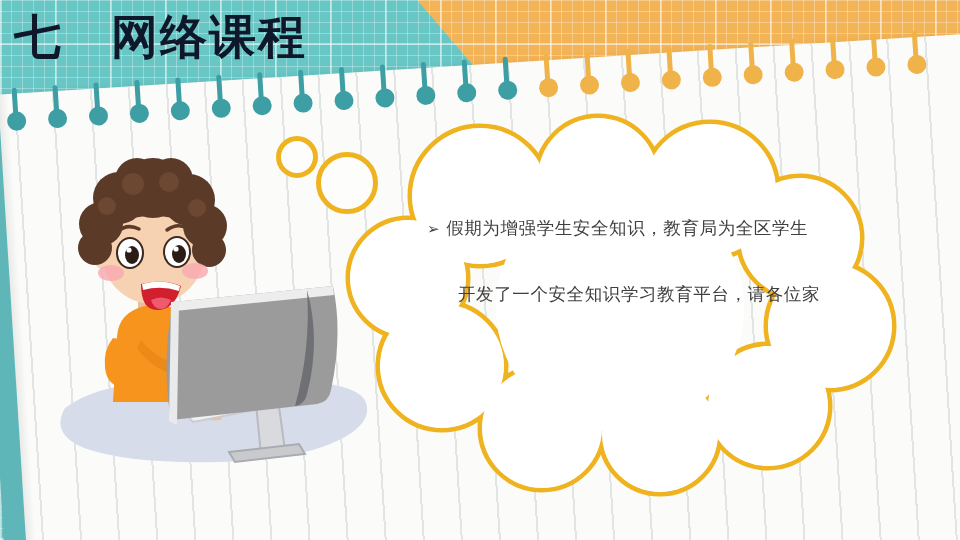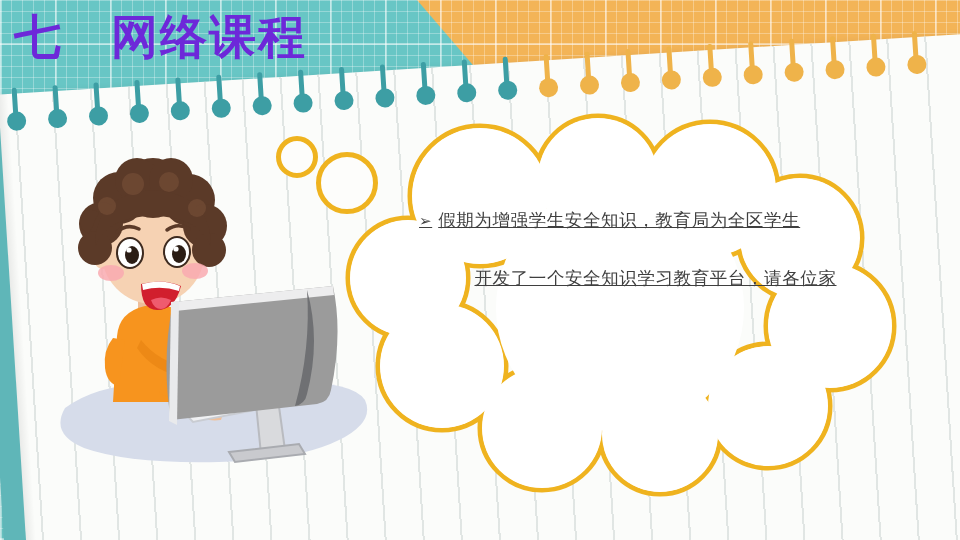--- a/index.html
+++ b/index.html
@@ -34,21 +34,21 @@
     background-image:
       repeating-linear-gradient(0deg, rgba(255,255,255,.45) 0 2px, transparent 2px 55px),
       repeating-linear-gradient(90deg, rgba(255,255,255,.45) 0 2px, transparent 2px 55px);
     pointer-events:none;
   }
 
   
   .title{
     position:absolute;left:14px;top:6px;
     z-index:40;
-    color:#6d28d9;
+    color:#0f172a;
     font-size:47px;
     font-weight:bold;
     letter-spacing:2px;
     white-space:nowrap;
     font-family:"DejaVu Sans","Liberation Sans",sans-serif;
   }
   .title .num{margin-right:48px;}
 
   
   .paper-wrap{
@@ -120,22 +120,22 @@
     font-size:17.5px;
     line-height:53px;
     letter-spacing:.6px;
     font-family:"DejaVu Sans","Liberation Sans",sans-serif;
   }
   .cloud-text .bullet{
     color:#3f3f3f;
     margin-right:6px;
     font-size:15px;
   }
-  .cloud-text p{margin:4px;white-space:nowrap;text-decoration:underline;}
-  .cloud-text p.indent{padding-left:31px;text-align:center;}
+  .cloud-text p{margin:12px;white-space:nowrap;}
+  .cloud-text p.indent{padding-left:31px;}
 
   
   .kid{
     position:absolute;left:45px;top:140px;width:330px;height:360px;
     z-index:26;
   }
   .kid svg{display:block;width:100%;height:100%;}
 </style>
 </head>
 <body>

